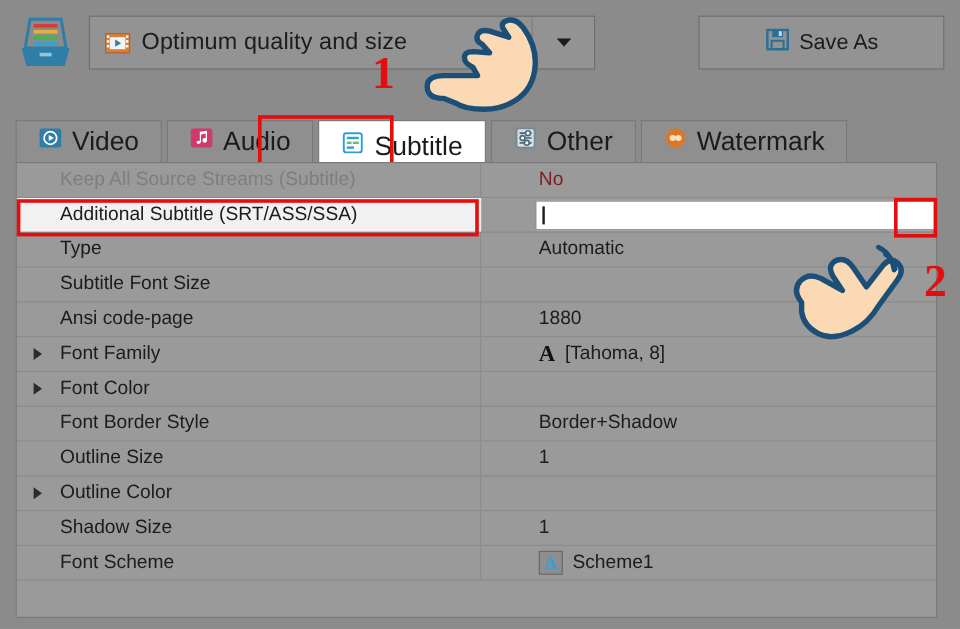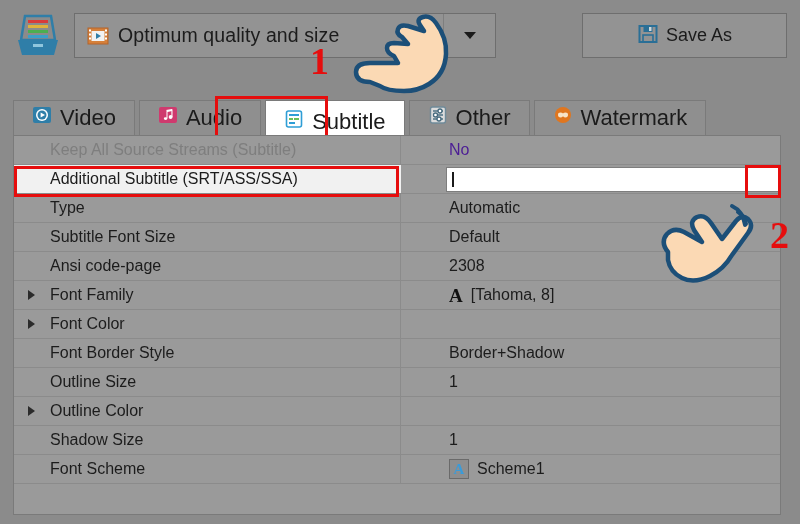--- a/index.html
+++ b/index.html
@@ -93,21 +93,21 @@
     border-top: 5px solid transparent; border-bottom: 5px solid transparent;
     border-left: 7px solid #2b2b2b;
   }
   .name-text { margin-left: 0; }
   .indent-none .name-text { margin-left: 36px; }
   .cell-value {
     flex: 1 1 auto; height: 100%;
     display: flex; align-items: center; gap: 8px;
     padding-left: 8px; font-size: 16px; color: #1c1c1c;
   }
-  .cell-value.disabled { color: #4c1d95; }
+  .cell-value.disabled { color: #7f1d1d; }
 
   
   .row.editing .cell-name {
     background: #f1f1f1; border-right: none;
   }
   .row.editing .cell-value { padding-left: 0; }
   .text-input {
     margin-left: 5px; width: 338px; height: 25px;
     background: #fff; border: 1px solid #7d7d7d;
     display: flex; align-items: center;
@@ -304,31 +304,28 @@
     </div>
     <div class="cell-value">
       <span>Automatic</span>
     </div>
   </div>
 
   <div class="row indent-none">
     <div class="cell-name">
       <span class="name-text">Subtitle Font Size</span>
     </div>
-    <div class="cell-value">
-      <span>Default</span>
-    </div>
   </div>
 
   <div class="row indent-none">
     <div class="cell-name">
       <span class="name-text">Ansi code-page</span>
     </div>
     <div class="cell-value">
-      <span>2308</span>
+      <span>1880</span>
     </div>
   </div>
 
   <div class="row">
     <div class="cell-name">
       <span class="expander">
           <span class="tri"></span>
         </span>
       <span class="name-text">Font Family</span>
     </div>

